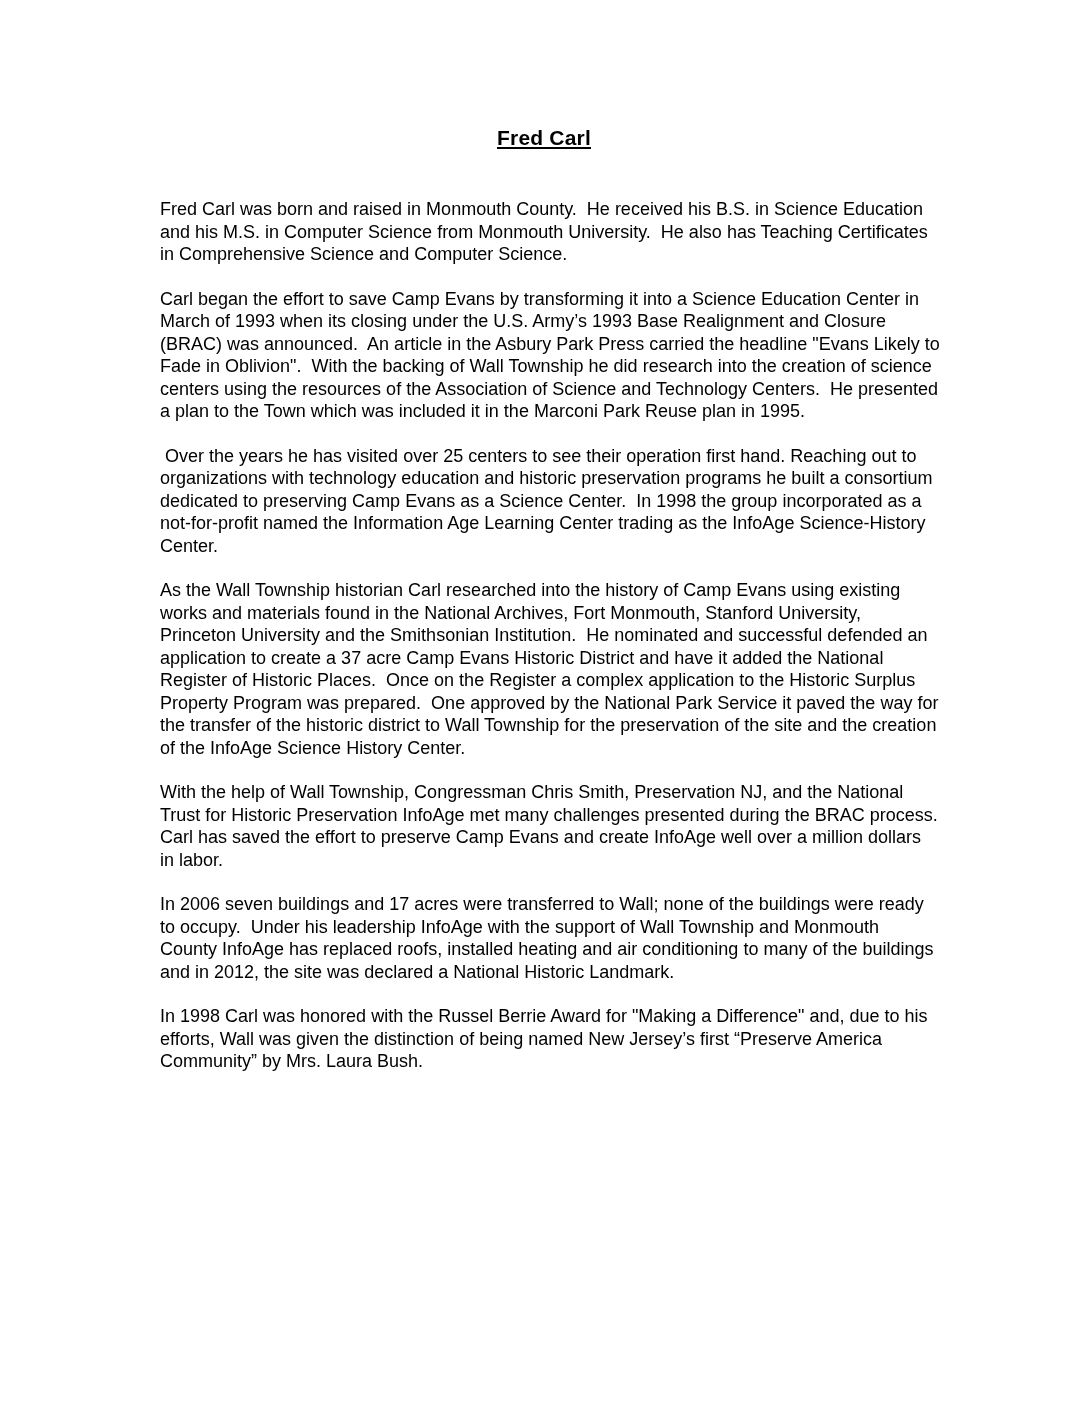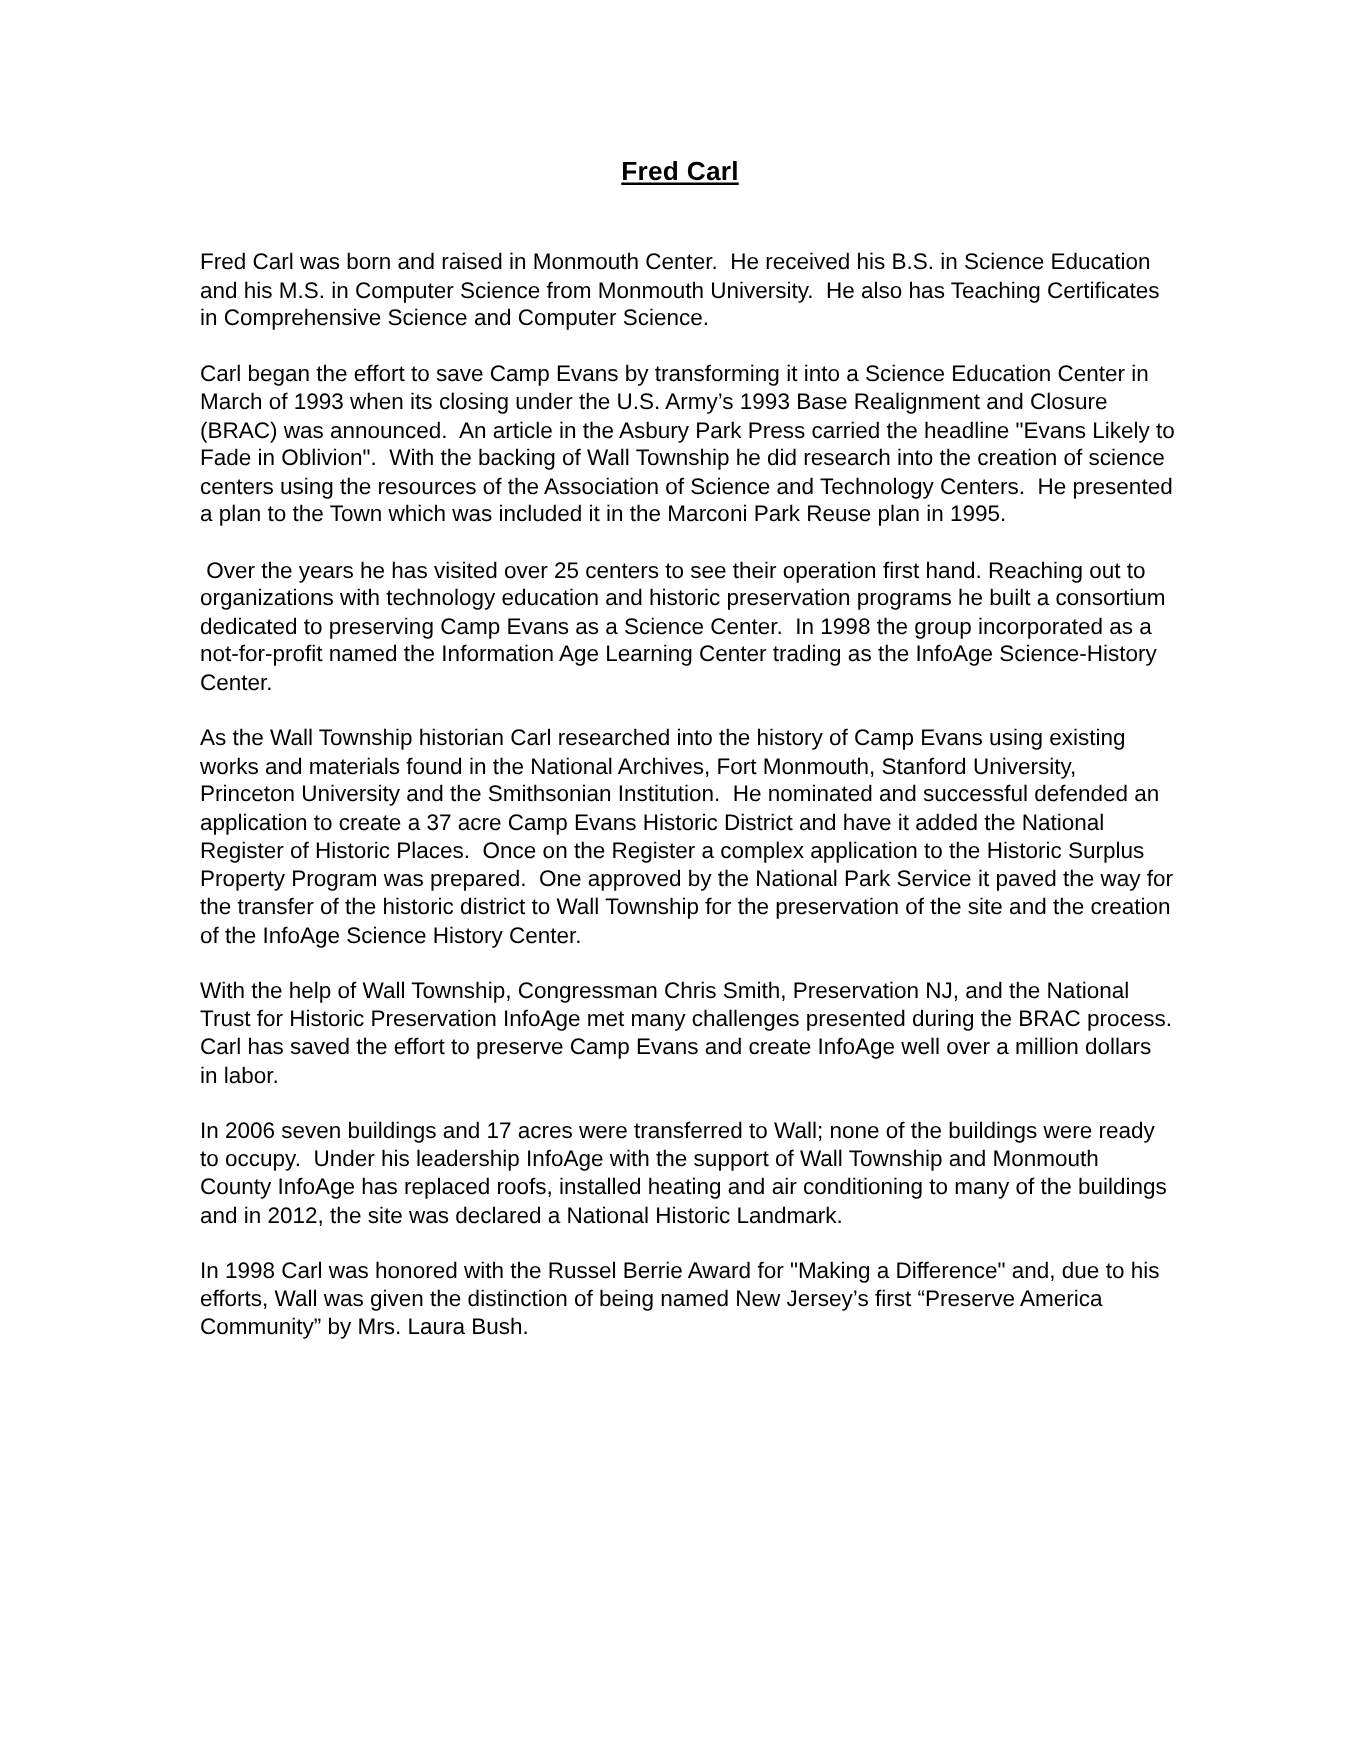--- a/index.html
+++ b/index.html
@@ -36,21 +36,21 @@
     font-weight: 400;
     -webkit-font-smoothing: none;
   }
 </style>
 </head>
 <body>
 
 <div class="page">
   <h1 class="doc-title">Fred Carl</h1>
   <div class="doc-body">
-    <p class="para">Fred Carl was born and raised in Monmouth Center.  He received his B.S. in Science Education and his M.S. in Computer Science from Monmouth University.  He also has Teaching Certificates in Comprehensive Science and Computer Science.</p>
+    <p class="para">Fred Carl was born and raised in Monmouth County.  He received his B.S. in Science Education and his M.S. in Computer Science from Monmouth University.  He also has Teaching Certificates in Comprehensive Science and Computer Science.</p>
     <p class="para">Carl began the effort to save Camp Evans by transforming it into a Science Education Center in March of 1993 when its closing under the U.S. Army’s 1993 Base Realignment and Closure (BRAC) was announced.  An article in the Asbury Park Press carried the headline "Evans Likely to Fade in Oblivion".  With the backing of Wall Township he did research into the creation of science centers using the resources of the Association of Science and Technology Centers.  He presented a plan to the Town which was included it in the Marconi Park Reuse plan in 1995.</p>
     <p class="para"> Over the years he has visited over 25 centers to see their operation first hand. Reaching out to organizations with technology education and historic preservation programs he built a consortium dedicated to preserving Camp Evans as a Science Center.  In 1998 the group incorporated as a not-for-profit named the Information Age Learning Center trading as the InfoAge Science-History Center.</p>
     <p class="para">As the Wall Township historian Carl researched into the history of Camp Evans using existing works and materials found in the National Archives, Fort Monmouth, Stanford University, Princeton University and the Smithsonian Institution.  He nominated and successful defended an application to create a 37 acre Camp Evans Historic District and have it added the National Register of Historic Places.  Once on the Register a complex application to the Historic Surplus Property Program was prepared.  One approved by the National Park Service it paved the way for the transfer of the historic district to Wall Township for the preservation of the site and the creation of the InfoAge Science History Center.</p>
     <p class="para">With the help of Wall Township, Congressman Chris Smith, Preservation NJ, and the National Trust for Historic Preservation InfoAge met many challenges presented during the BRAC process.    Carl has saved the effort to preserve Camp Evans and create InfoAge well over a million dollars in labor.</p>
     <p class="para">In 2006 seven buildings and 17 acres were transferred to Wall; none of the buildings were ready to occupy.  Under his leadership InfoAge with the support of Wall Township and Monmouth County InfoAge has replaced roofs, installed heating and air conditioning to many of the buildings and in 2012, the site was declared a National Historic Landmark.</p>
     <p class="para">In 1998 Carl was honored with the Russel Berrie Award for "Making a Difference" and, due to his efforts, Wall was given the distinction of being named New Jersey’s first “Preserve America Community” by Mrs. Laura Bush.</p>
   </div>
 </div>
 
 </body></html>

